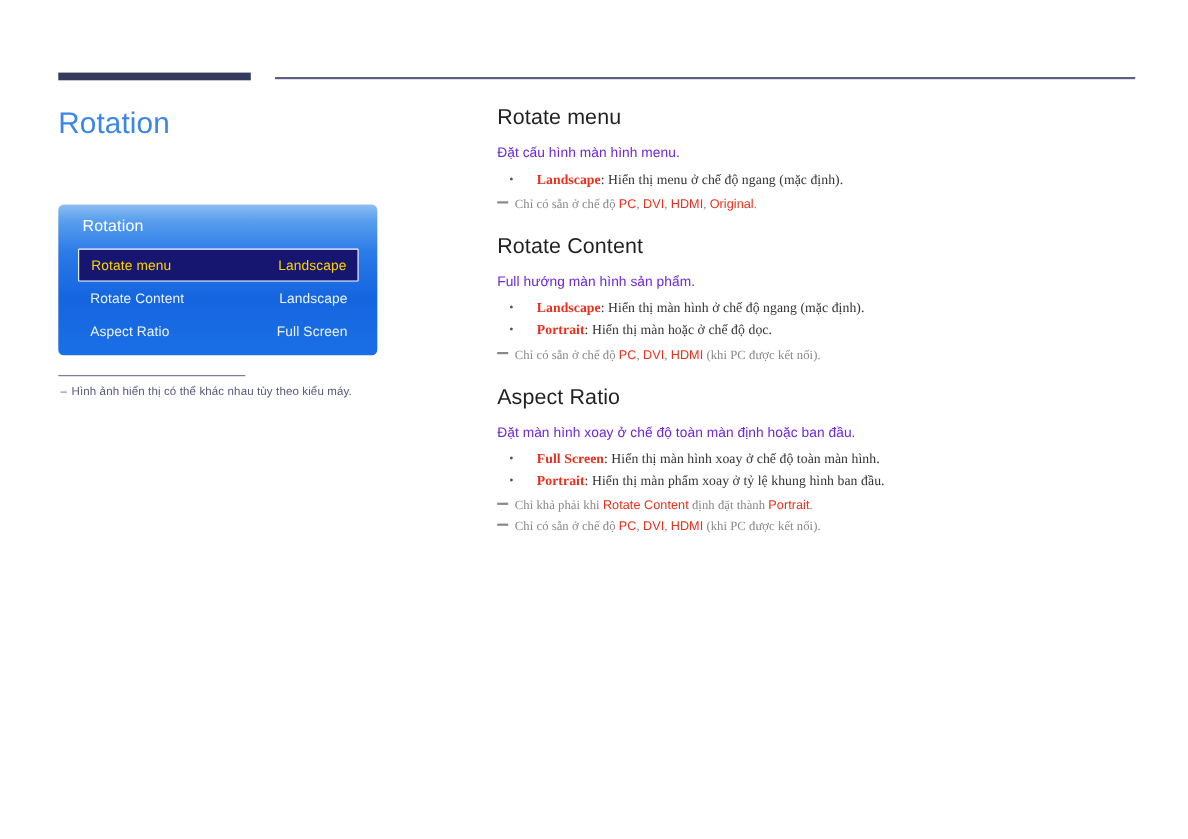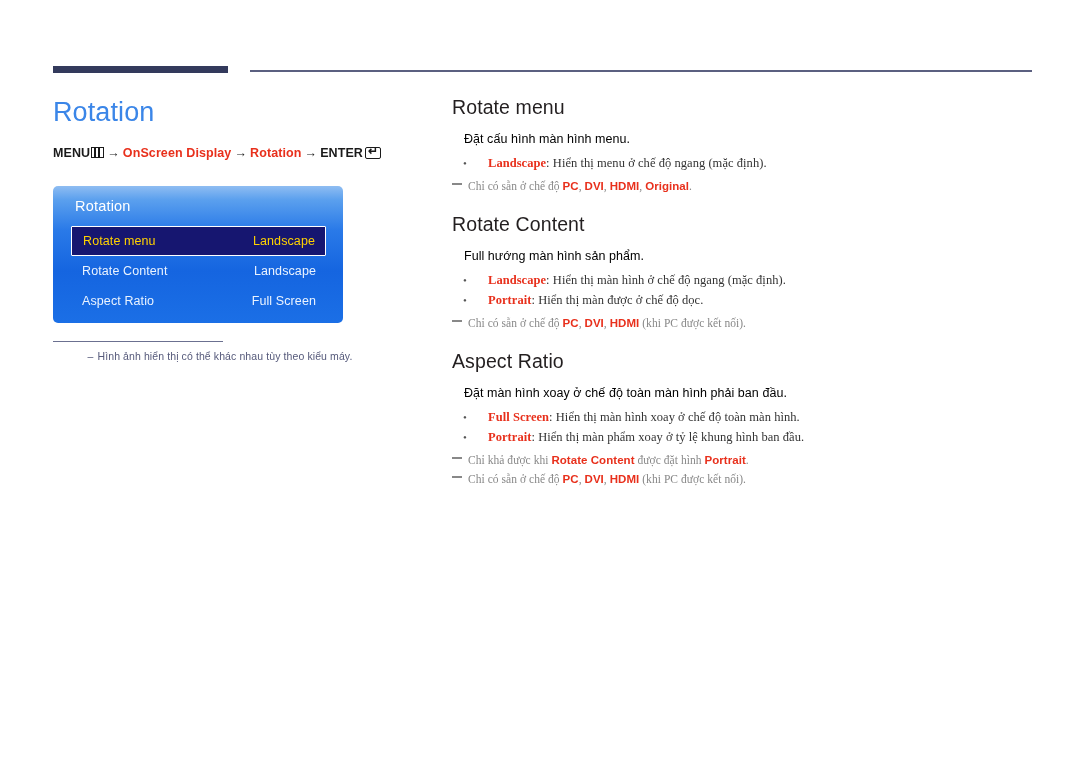--- a/index.html
+++ b/index.html
@@ -147,43 +147,42 @@
     background: #6b7090;
   }
   .left-note {
     position: absolute;
     left: 55px; top: 350px;
     width: 330px;
     font-size: 10.5px;
     color: #55597a;
     letter-spacing: .1px;
     white-space: nowrap;
-    text-align: center;
   }
   .left-note .dash { margin-right: 4px; }
 
   
   .col-right {
     position: absolute;
     left: 452px; top: 96px;
     width: 600px;
   }
   .sec { margin-bottom: 2px; }
   .sec-h {
     font-size: 19.5px;
     font-weight: normal;
     color: #231f20;
     margin: 0 0 13px 0;
     letter-spacing: .1px;
   }
   .sec-2 .sec-h, .sec-3 .sec-h { margin-top: 17px; }
   .sec-intro {
     font-size: 12.5px;
-    color: #000000;
-    margin: 0 0 7px 12px;
+    color: #6d28d9;
+    margin: 0 0 7px 0;
     letter-spacing: .05px;
   }
   ul.opts {
     list-style: none;
     margin: 0 0 4px 0;
     padding: 0;
   }
   ul.opts li {
     position: relative;
     padding-left: 36px;
@@ -212,37 +211,34 @@
     line-height: 19px;
     letter-spacing: .05px;
   }
   .note::before {
     content: "";
     position: absolute;
     left: 0; top: 6px;
     width: 10px; height: 1.5px;
     background: #888888;
   }
-  .note b { color: #e8301c; font-weight: bold; }
+  .note b { color: #e8301c; font-weight: normal; }
   .note .dim { color: #888888; font-family: Liberation Serif, serif; }
 </style>
 </head>
 <body>
 
 <div class="header-rules">
   <div class="rule-thick"></div>
   <div class="rule-thin"></div>
 </div>
 
 <div class="col-left">
   <h1 class="page-title">Rotation</h1>
 
-  <div class="breadcrumb">
-    <span>MENU</span><span class="ico-menu"></span><span class="bc-arrow">→</span><span class="bc-red">OnScreen Display</span><span class="bc-arrow">→</span><span class="bc-red">Rotation</span><span class="bc-arrow">→</span><span>ENTER</span><span class="ico-enter"></span>
-  </div>
 </div>
 
 <div class="osd">
   <div class="osd-title">Rotation</div>
   <div class="osd-list">
 
     <div class="osd-row selected">
       <span>Rotate menu</span>
       <span class="osd-val">Landscape</span>
     </div>
@@ -274,29 +270,29 @@
       <li><b>Landscape</b><span>: Hiển thị menu ở chế độ ngang (mặc định).</span></li>
     </ul>
     <div class="note"><span class="dim">Chỉ có sẵn ở chế độ </span><b>PC</b><span class="dim">, </span><b>DVI</b><span class="dim">, </span><b>HDMI</b><span class="dim">, </span><b>Original</b><span class="dim">.</span></div>
   </div>
 
   <div class="sec sec-2">
     <h2 class="sec-h">Rotate Content</h2>
     <p class="sec-intro">Full hướng màn hình sản phẩm.</p>
     <ul class="opts">
       <li><b>Landscape</b><span>: Hiển thị màn hình ở chế độ ngang (mặc định).</span></li>
-      <li><b>Portrait</b><span>: Hiển thị màn được ở chế độ dọc.</span></li>
+      <li><b>Portrait</b><span>: Hiển thị màn hoặc ở chế độ dọc.</span></li>
     </ul>
     <div class="note"><span class="dim">Chỉ có sẵn ở chế độ </span><b>PC</b><span class="dim">, </span><b>DVI</b><span class="dim">, </span><b>HDMI</b><span class="dim"> (khi PC được kết nối).</span></div>
   </div>
 
   <div class="sec sec-3">
     <h2 class="sec-h">Aspect Ratio</h2>
-    <p class="sec-intro">Đặt màn hình xoay ở chế độ toàn màn hình phải ban đầu.</p>
+    <p class="sec-intro">Đặt màn hình xoay ở chế độ toàn màn định hoặc ban đầu.</p>
     <ul class="opts">
       <li><b>Full Screen</b><span>: Hiển thị màn hình xoay ở chế độ toàn màn hình.</span></li>
       <li><b>Portrait</b><span>: Hiển thị màn phẩm xoay ở tỷ lệ khung hình ban đầu.</span></li>
     </ul>
-    <div class="note"><span class="dim">Chỉ khả được khi </span><b>Rotate Content</b><span class="dim"> được đặt hình </span><b>Portrait</b><span class="dim">.</span></div>
+    <div class="note"><span class="dim">Chỉ khả phải khi </span><b>Rotate Content</b><span class="dim"> định đặt thành </span><b>Portrait</b><span class="dim">.</span></div>
     <div class="note"><span class="dim">Chỉ có sẵn ở chế độ </span><b>PC</b><span class="dim">, </span><b>DVI</b><span class="dim">, </span><b>HDMI</b><span class="dim"> (khi PC được kết nối).</span></div>
   </div>
 
 </div>
 
 </body></html>

